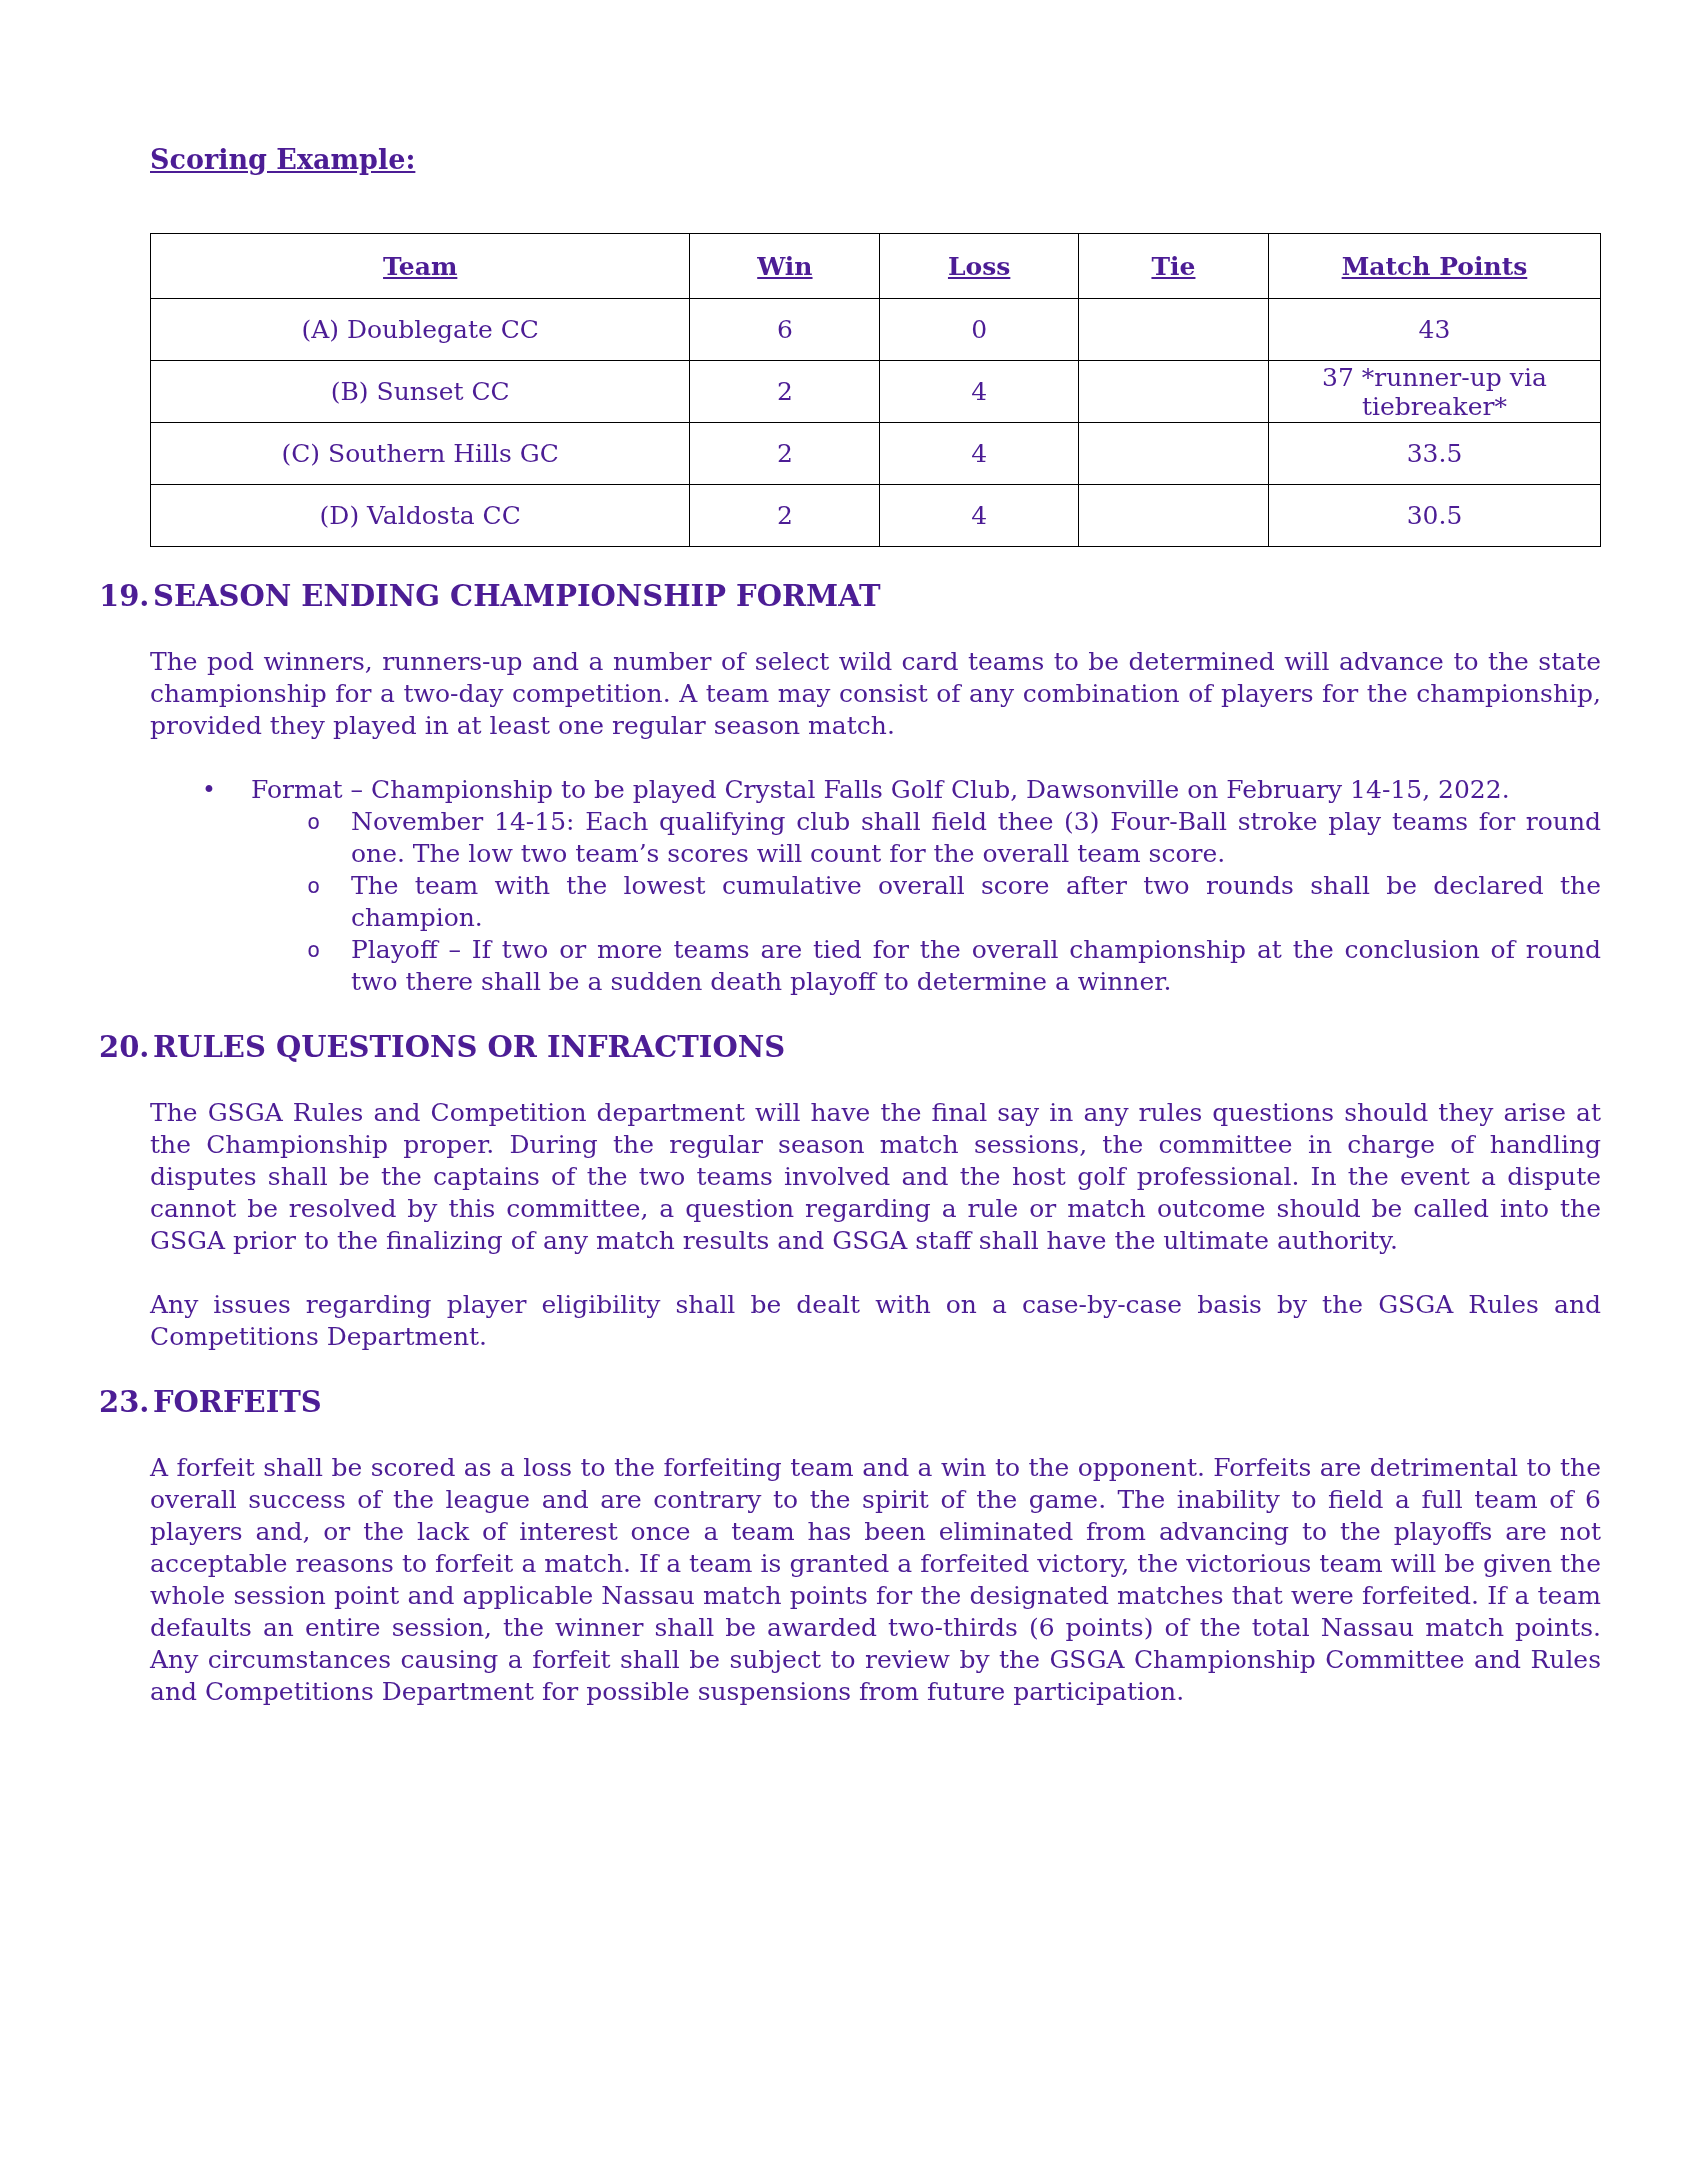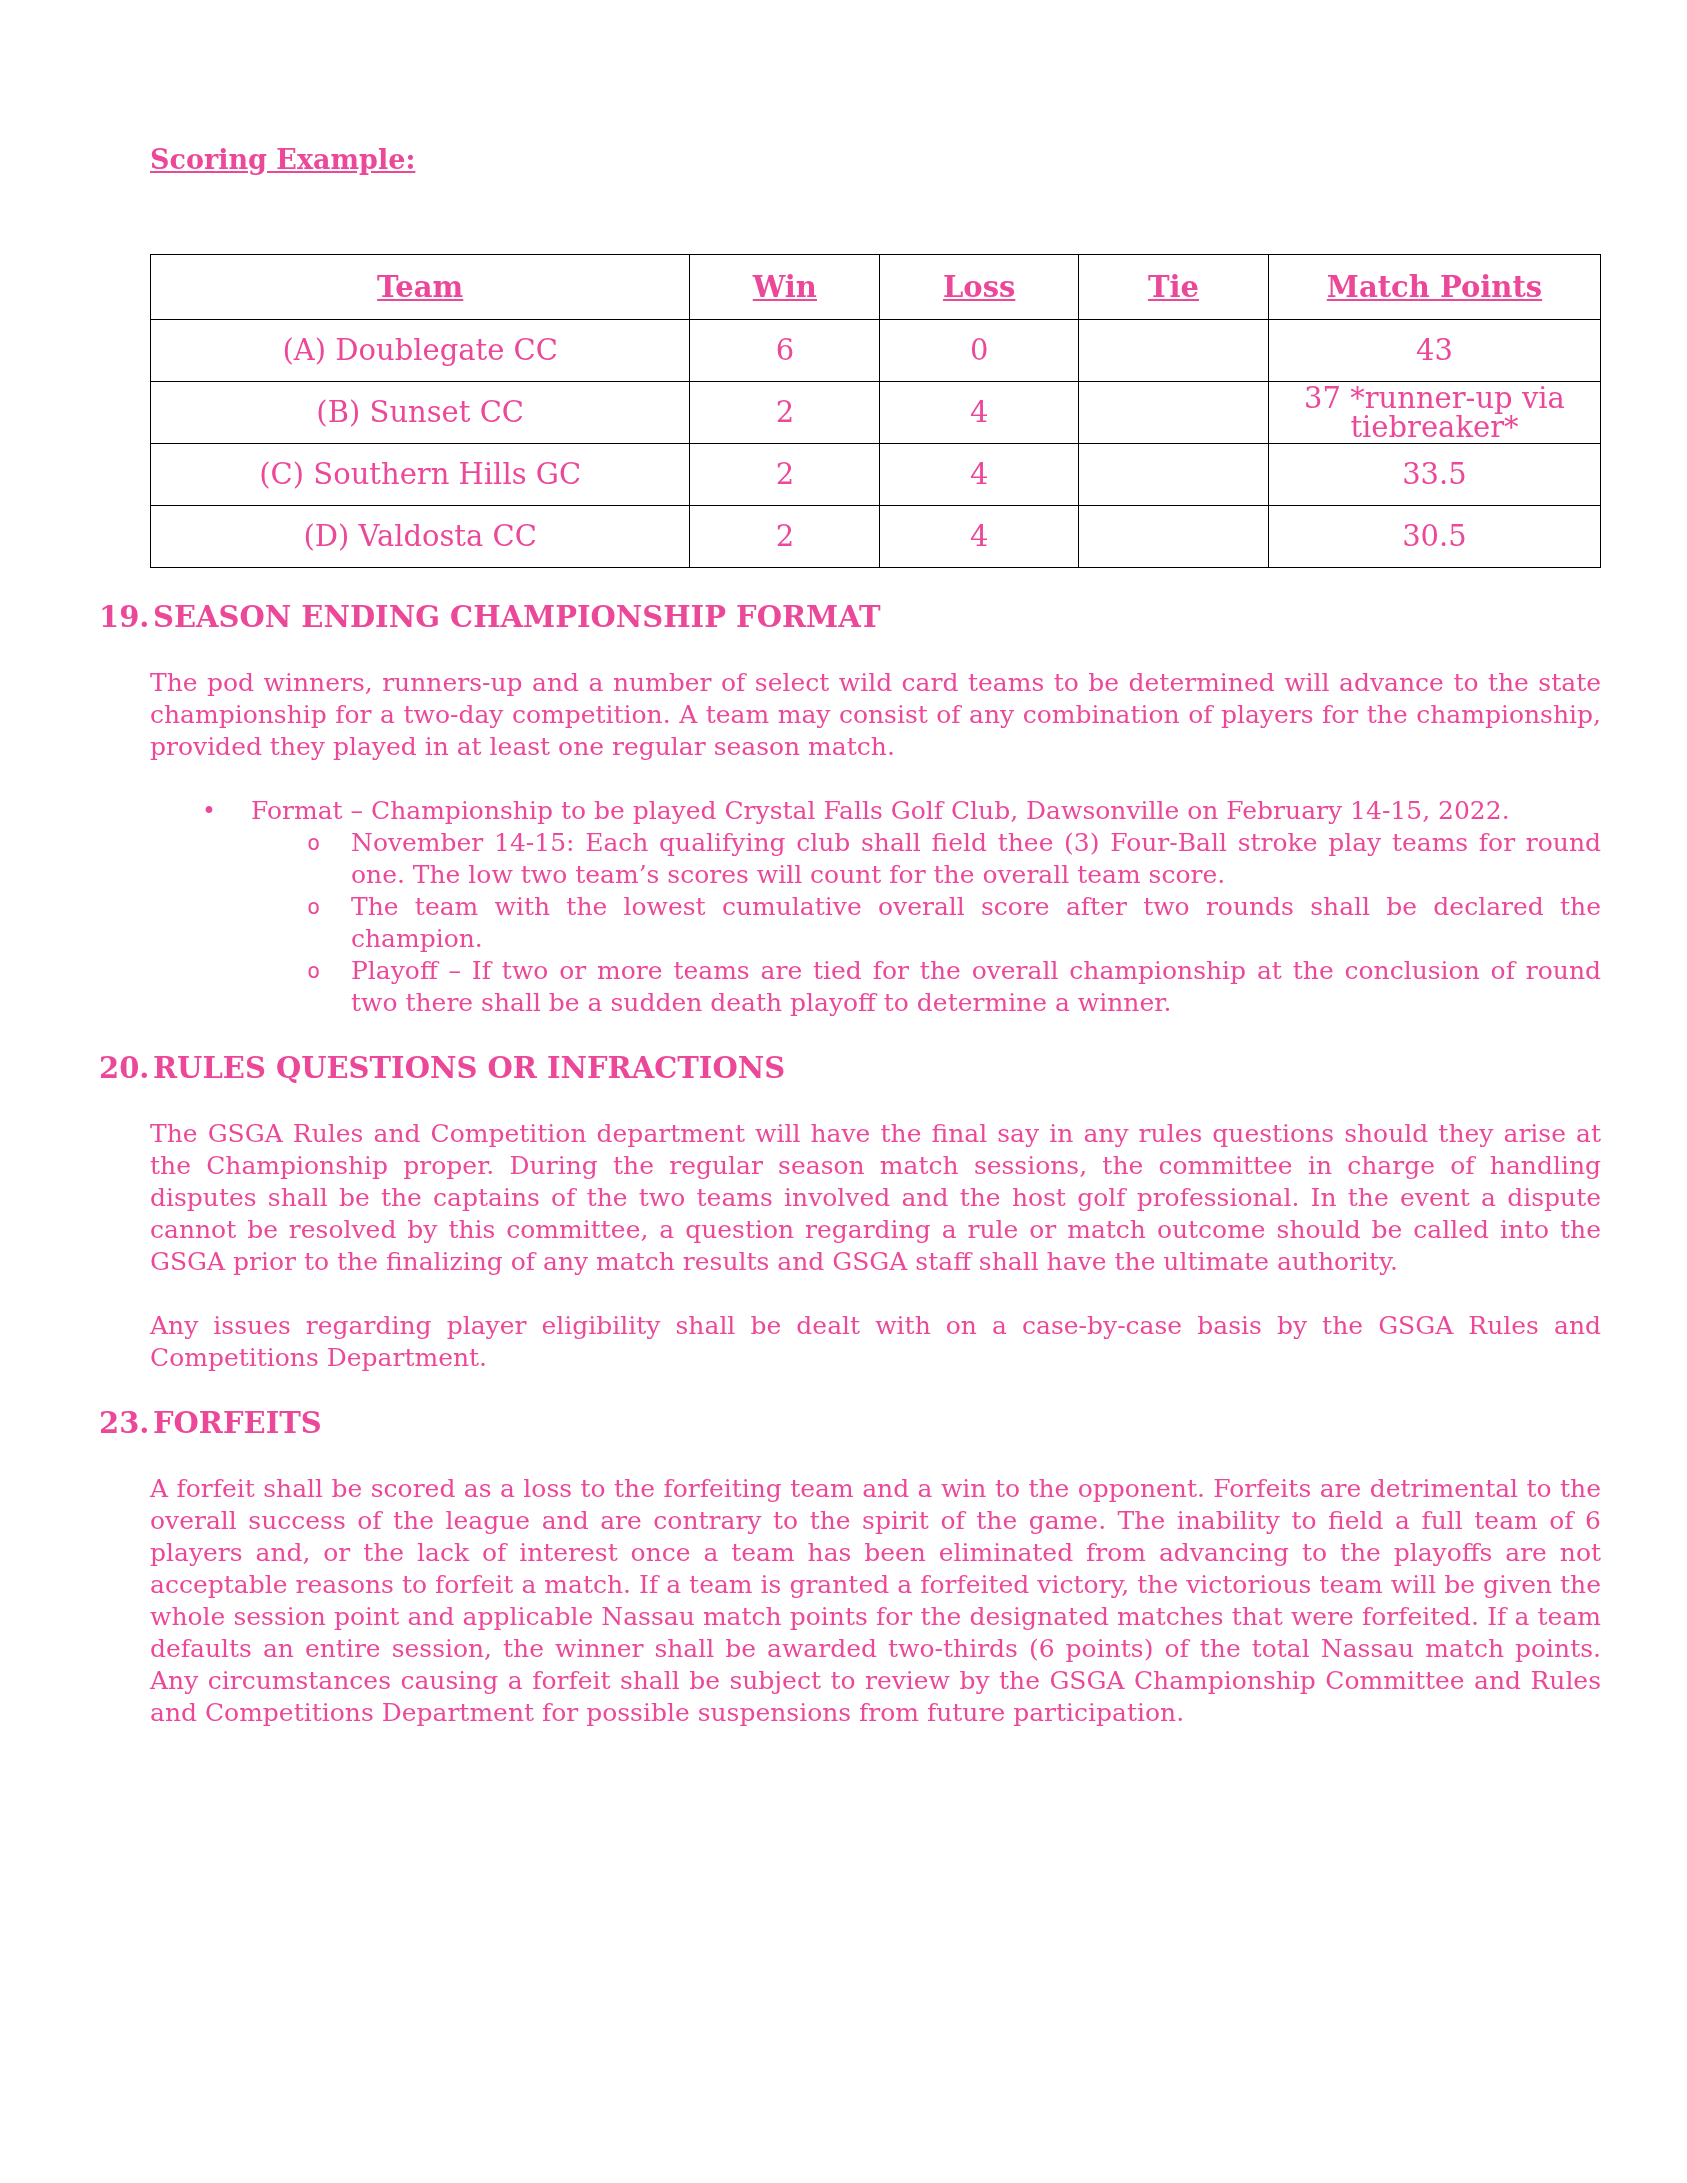--- a/index.html
+++ b/index.html
@@ -5,21 +5,21 @@
   html, body {
     margin: 0;
     padding: 0;
     background: #ffffff;
   }
   .page {
     position: relative;
     width: 1687px;
     height: 2183px;
     background: #ffffff;
-    color: #ec4899;
+    color: #4c1d95;
     font-family: "DejaVu Serif", "Liberation Serif", serif;
     font-size: 25px;
     line-height: 32px;
     box-sizing: border-box;
     padding: 142px 86px 0 150px;
     overflow: hidden;
   }
 
   
   .doc-subheading {
@@ -28,22 +28,22 @@
     font-size: 27px;
     line-height: 35px;
     margin: 0;
   }
 
   
   table.scoring {
     width: 100%;
     border-collapse: collapse;
     table-layout: fixed;
-    margin-top: 77px;
-    font-size: 29px;
+    margin-top: 56px;
+    font-size: 25px;
     line-height: 29px;
     padding-left: 37px;
   }
   table.scoring th,
   table.scoring td {
     border: 1.7px solid #000000;
     text-align: center;
     vertical-align: middle;
     padding: 0 10px;
   }

